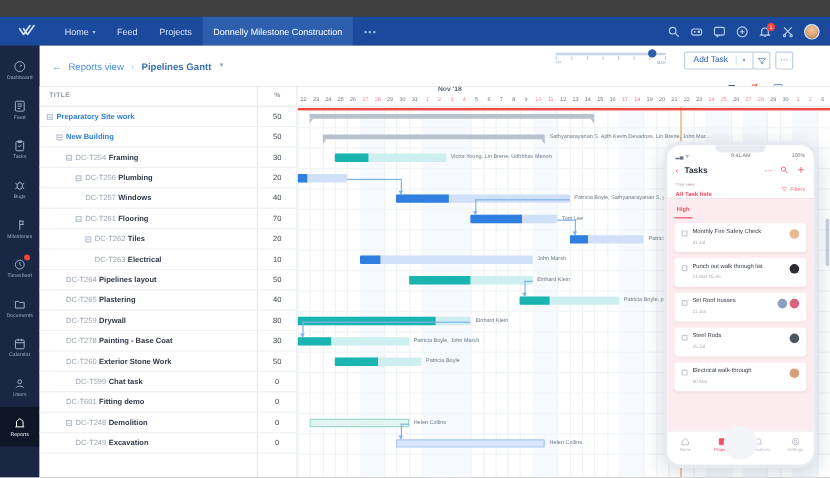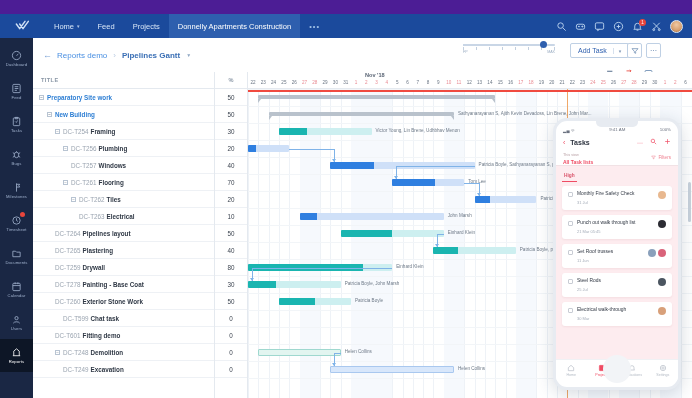--- a/index.html
+++ b/index.html
@@ -4,21 +4,21 @@
 <style>
   * { box-sizing: border-box; margin: 0; padding: 0; }
   html, body { width: 692px; height: 398px; overflow: hidden; }
   body {
     font-family: "Liberation Sans", sans-serif;
     background: #ffffff;
     font-size: 7px;
     color: #333;
     position: relative;
   }
-  #app { position: relative; width: 692px; height: 398px; background:#4c1d95; overflow:hidden; }
+  #app { position: relative; width: 692px; height: 398px; background:#404040; overflow:hidden; }
 
   
   .topbar {
     position: absolute; left: 0; top: 14px; width: 692px; height: 24px;
     background: #1b4a9c; display: flex; align-items: center;
   }
   .logo { width: 45px; height: 24px; display:flex; align-items:center; justify-content:center; color:#cfe0f5; font-size:13px; letter-spacing:-2px;}
   .navitems { display: flex; align-items: center; height: 24px; }
   .navitem {
     color: #d7e5f7; font-size: 7.5px; padding: 0 9px; height: 24px;
@@ -185,21 +185,21 @@
           <path d="M2 9l5 7 8-11M7 9l5 7 8-11" stroke="#cfe0f5" stroke-width="2.2" fill="none" stroke-linecap="round" stroke-linejoin="round"></path>
         </svg>
     </div>
     <div class="navitems">
       <div class="navitem">
         <span>Home</span>
         <span class="caret">▾</span>
       </div>
       <div class="navitem">Feed</div>
       <div class="navitem">Projects</div>
-      <div class="navitem active">Donnelly Apartments Construction</div>
+      <div class="navitem active">Donnelly Milestone Construction</div>
       <div class="navitem dots">•••</div>
     </div>
     <div class="topright">
       <div class="ticon">
         <svg viewBox="0 0 24 24" fill="none" stroke="#bcd4f0" stroke-width="2">
             <circle cx="10" cy="10" r="6"></circle>
             <path d="M15 15l6 6"></path>
           </svg>
       </div>
       <div class="ticon">
@@ -326,21 +326,21 @@
         <svg viewBox="0 0 24 24" fill="none" stroke="currentColor" stroke-width="1.8">
             <path d="M4 19h16M6 19V9l6-5 6 5v10"></path>
           </svg>
       </span>
       <span class="rail-lb">Reports</span>
     </div>
   </div>
 
   <div class="subhead">
     <span class="back-arrow">←</span>
-    <span class="crumb">Reports demo</span>
+    <span class="crumb">Reports view</span>
     <span class="crumb-sep">›</span>
     <span class="crumb-cur">Pipelines Gantt</span>
     <span class="crumb-caret">▼</span>
   </div>
 
   <div class="slider-wrap">
     <div class="slider-track">
       <div class="slider-fill"></div>
       <div class="slider-knob"></div>
     </div>

